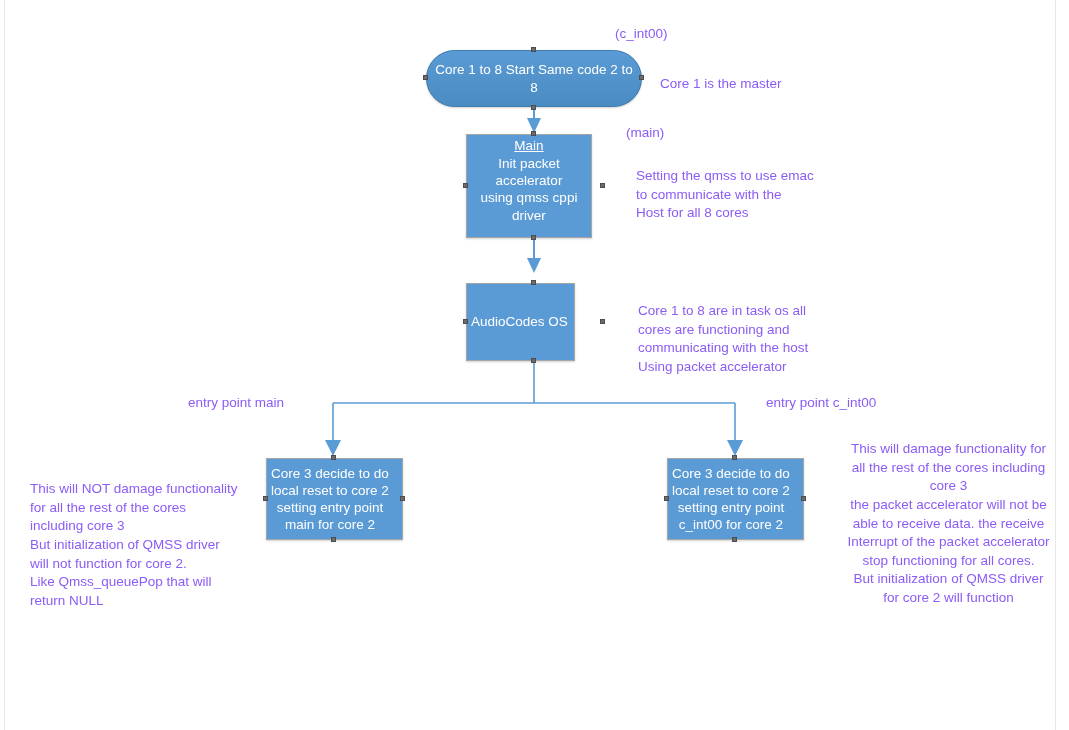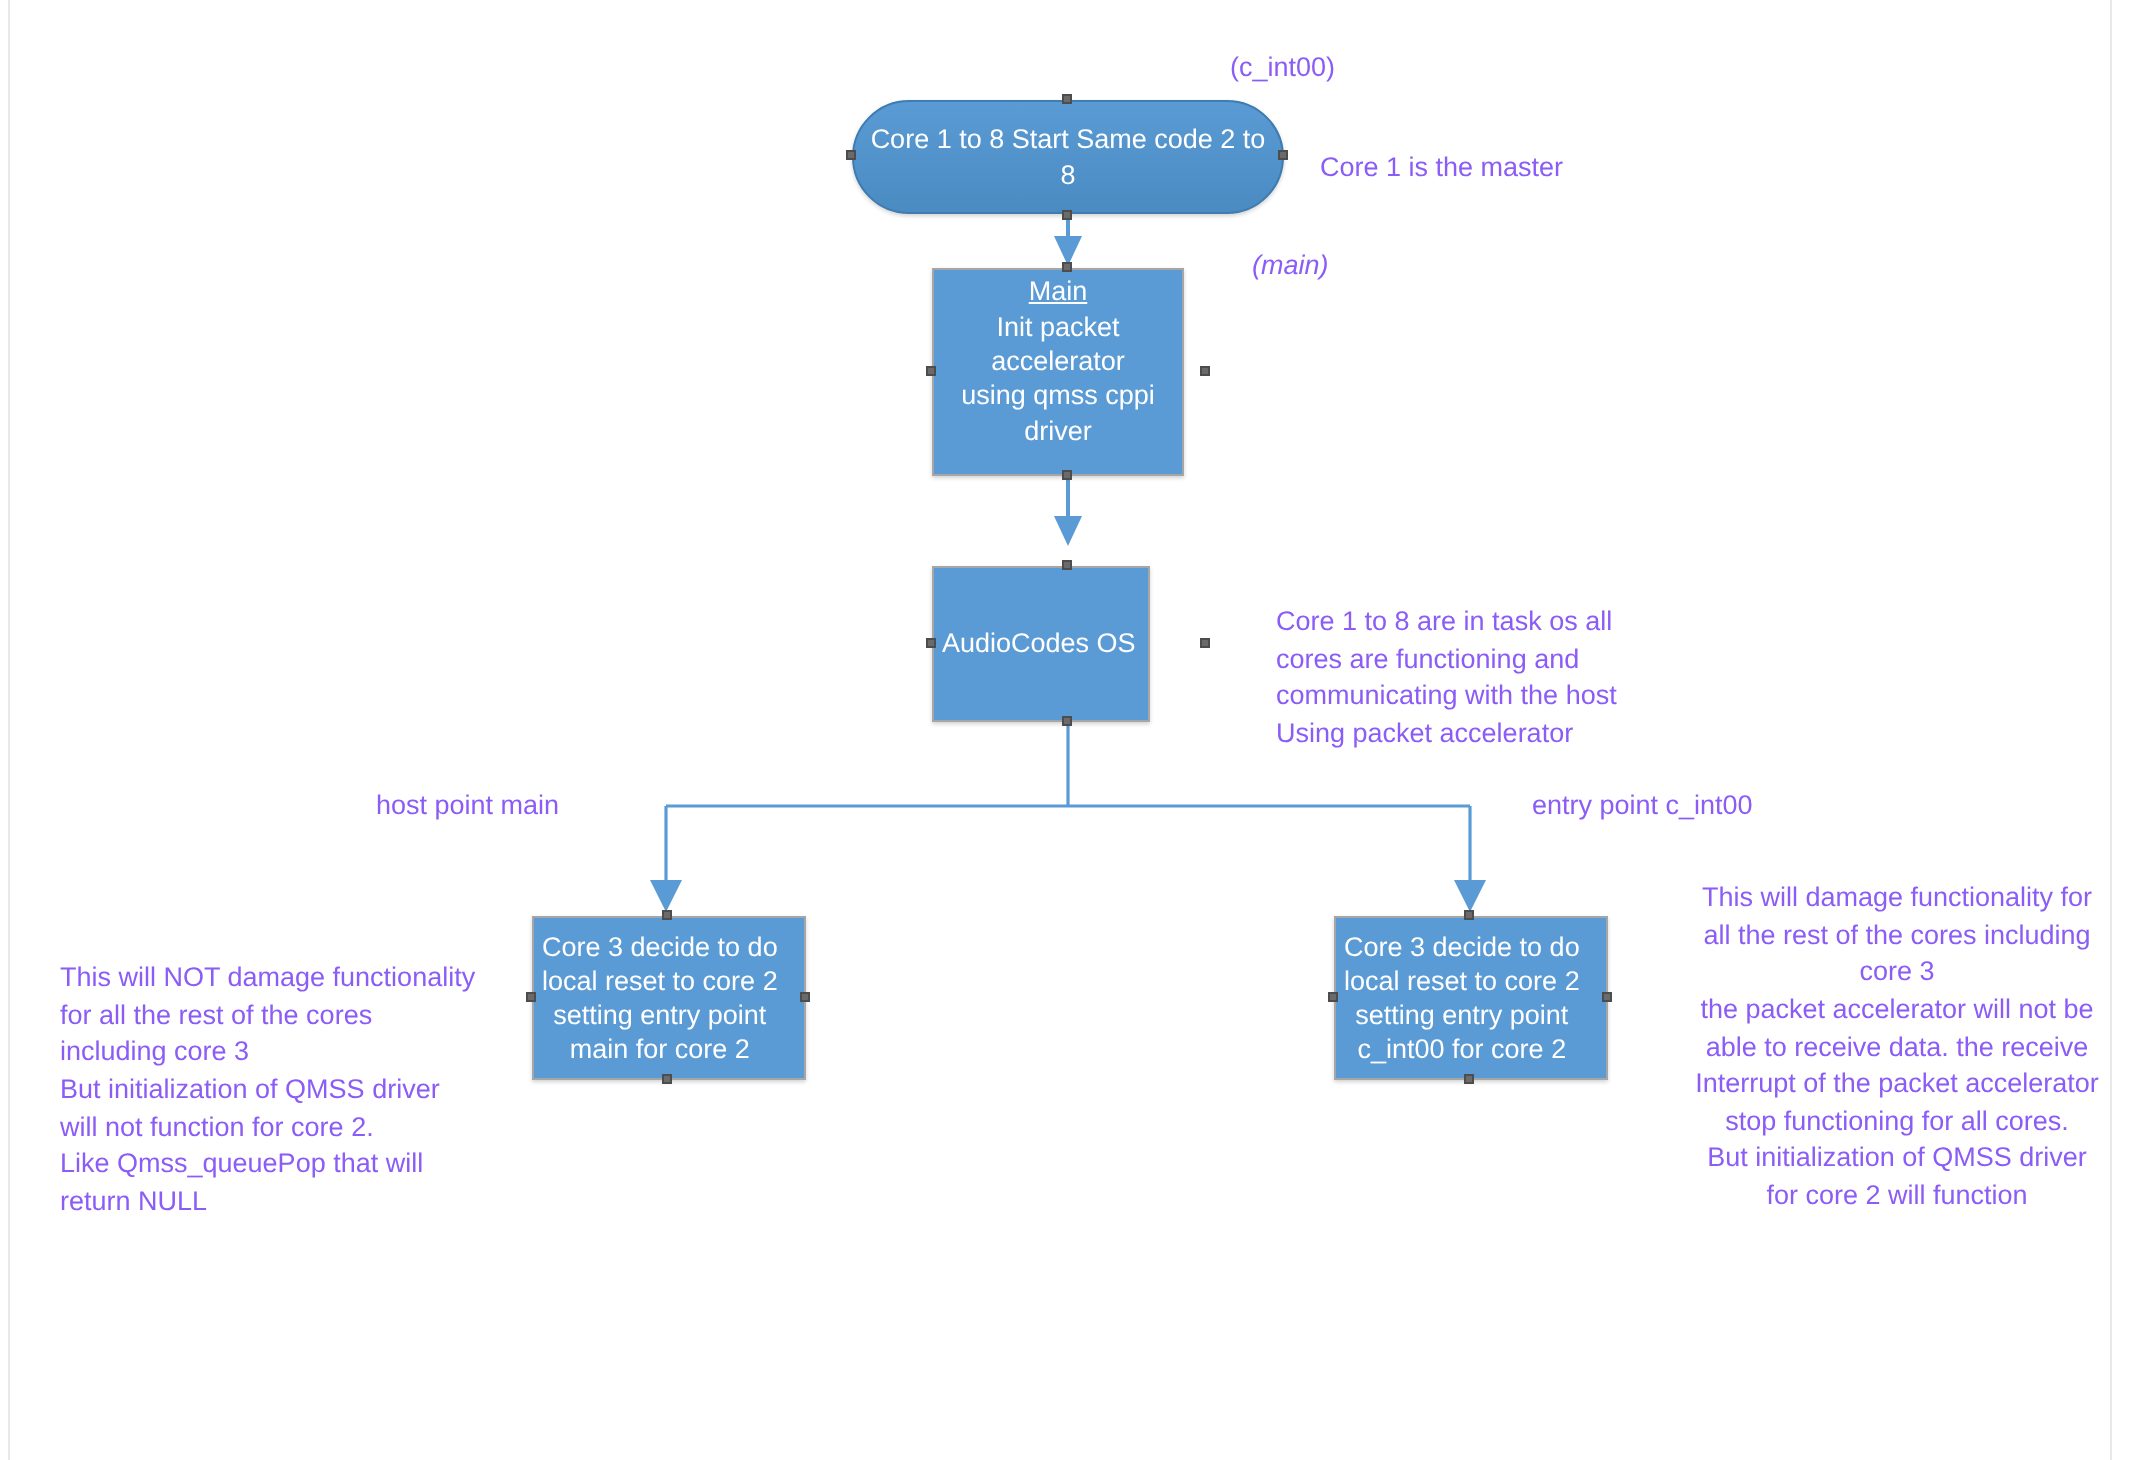--- a/index.html
+++ b/index.html
@@ -175,29 +175,32 @@
   </div>
   <div class="handle" style="left:664px; top:496px;"></div>
   <div class="handle" style="left:801px; top:496px;"></div>
   <div class="handle" style="left:732px; top:455px;"></div>
   <div class="handle" style="left:732px; top:537px;"></div>
 
   <div class="note" style="left:615px; top:25px;">(c_int00)</div>
 
   <div class="note" style="left:660px; top:75px;">Core 1 is the master</div>
 
-  <div class="note" style="left:626px; top:124px;font-style:italic;">(main)</div>
-
+  <div class="note" style="left:626px; top:124px;">(main)</div>
+
+  <div class="note" style="left:636px; top:167px; width:210px;">Setting the qmss to use emac
+to communicate with the
+Host for all 8 cores</div>
 
   <div class="note" style="left:638px; top:302px; width:210px;">Core 1 to 8 are in task os all
 cores are functioning and
 communicating with the host
 Using packet accelerator</div>
 
-  <div class="note" style="left:188px; top:394px;">host point main</div>
+  <div class="note" style="left:188px; top:394px;">entry point main</div>
 
   <div class="note" style="left:766px; top:394px;text-align:center;">entry point c_int00</div>
 
   <div class="note" style="left:30px; top:480px; width:245px;">This will NOT damage functionality
 for all the rest of the cores
 including core 3
 But initialization of QMSS driver
 will not function for core 2.
 Like Qmss_queuePop that will
 return NULL</div>

